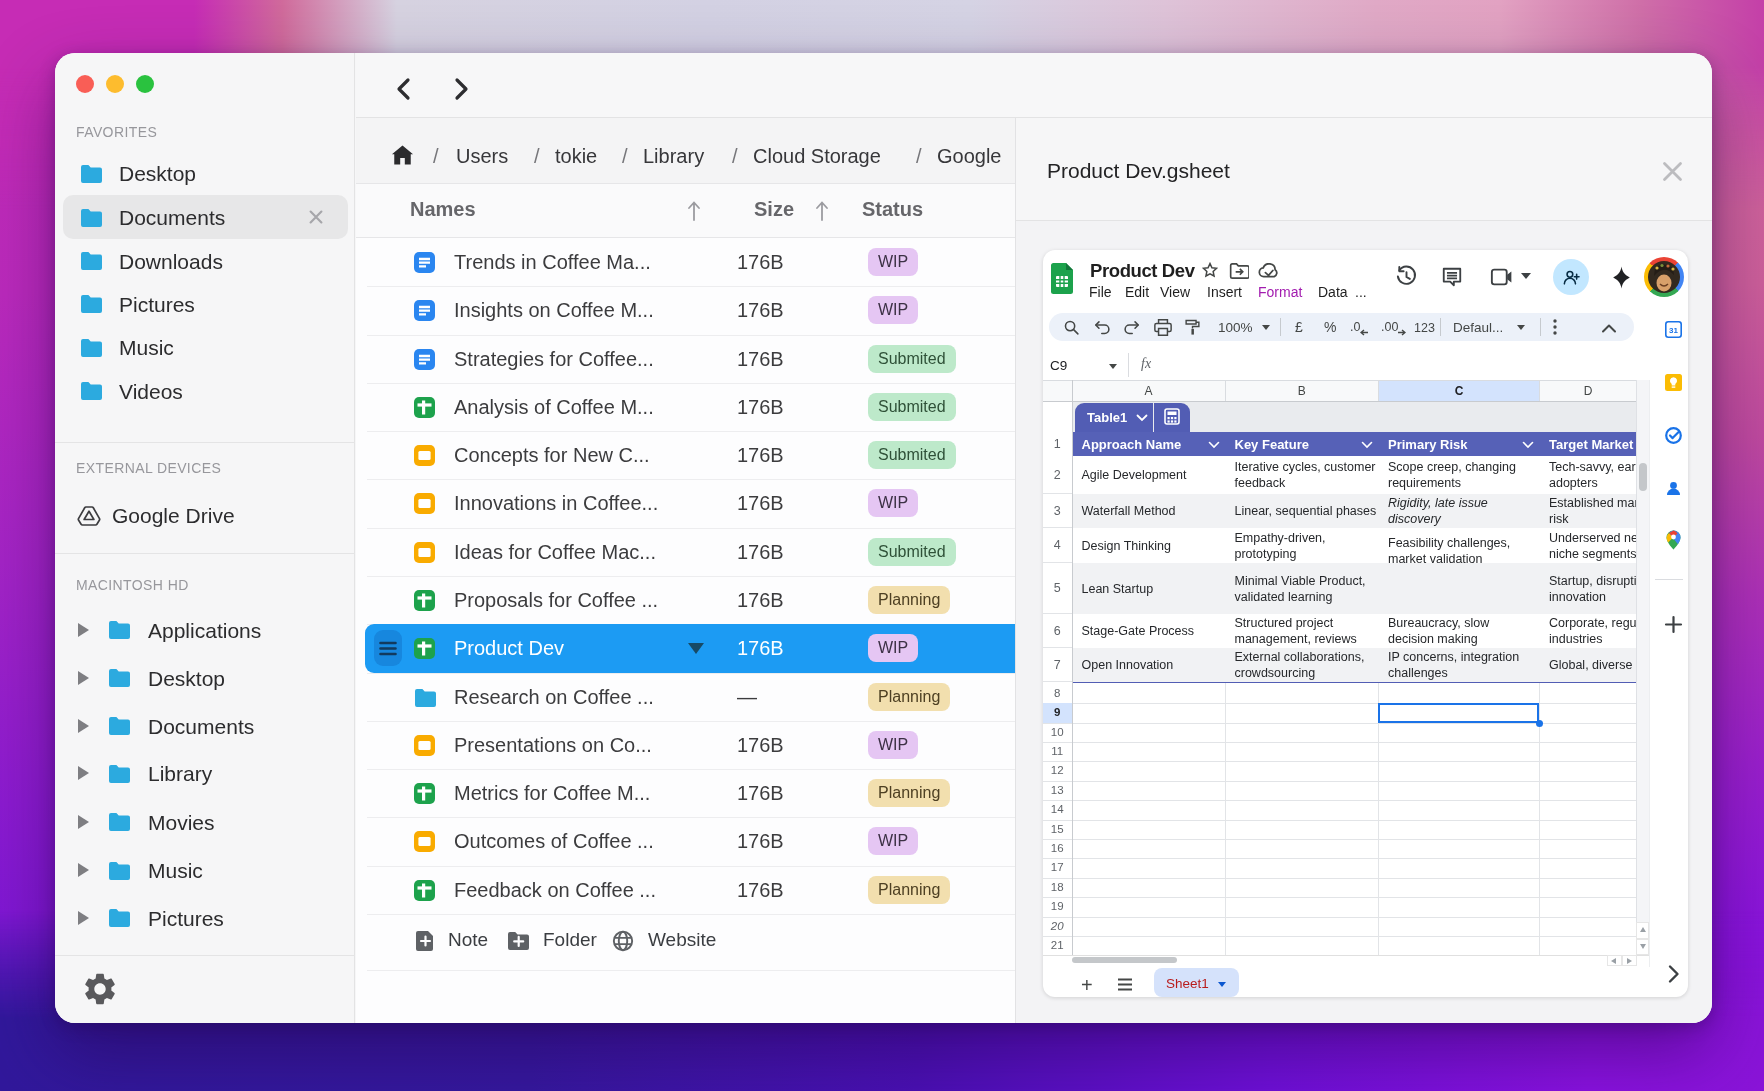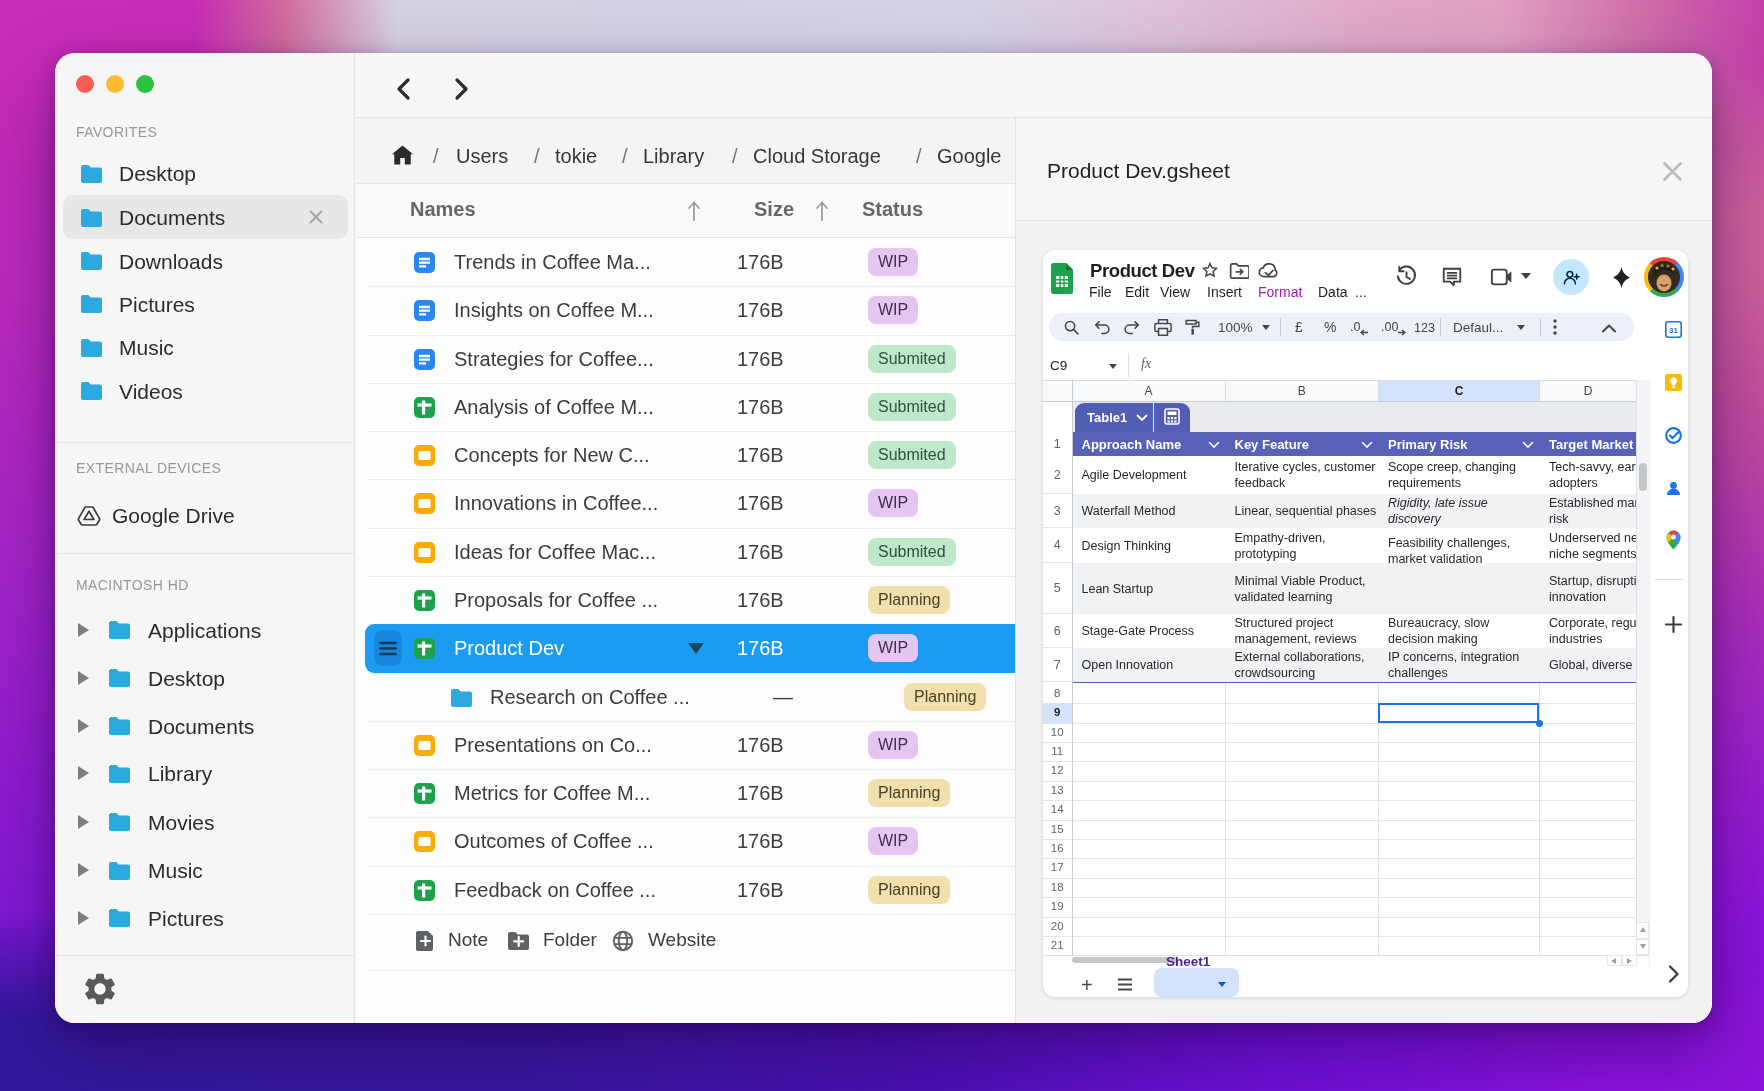--- a/index.html
+++ b/index.html
@@ -258,21 +258,21 @@
 <svg class="ricon" style="left:49px;top:14px;" width="21" height="21" viewBox="0 0 21 21">
         <rect width="21" height="21" rx="5" fill="#1da24c"></rect>
         <rect x="8" y="3.5" width="3.2" height="14" fill="#fff"></rect>
         <rect x="3.5" y="6.4" width="14" height="3.2" fill="#fff"></rect>
       </svg>
 <div class="rname" style="left:89px;color:#ffffff;">Product Dev</div>
 <div class="abs" style="left:323px;top:19px;width:0;height:0;border-top:11px solid #174a66;border-left:8px solid transparent;border-right:8px solid transparent;"></div>
 <div class="rsize" style="left:372px;color:#ffffff;">176B</div>
 <div class="chip c-wip" style="left:503px;">WIP</div>
 </div>
-<div class="row" style="top:619.6px;height:48.3px;margin-left:36px;">
+<div class="row" style="top:619.6px;height:48.3px;">
       <svg class="ricon" style="left:58px;top:15px;" width="23" height="19" viewBox="0 0 23 19">
         <path fill="#2caadf" d="M1 3 a2 2 0 0 1 2 -2 h5.4 l2.3 2.6 h9.3 a2 2 0 0 1 2 2 v11.4 a2 2 0 0 1 -2 2 h-17 a2 2 0 0 1 -2 -2 z"></path>
       </svg>
       <div class="rname">Research on Coffee ...</div>
       <div class="rsize">—</div>
       <div class="chip c-plan">Planning</div>
     </div>
 <div class="row" style="top:667.9px;height:48.3px;">
       <svg class="ricon" style="left:58px;top:14px;" width="21" height="21" viewBox="0 0 21 21">
         <rect width="21" height="21" rx="5" fill="#f9ab00"></rect>
@@ -612,42 +612,42 @@
 <div class="abs" style="left:0;top:472.6px;width:28.5px;height:19.4px;font-size:11.5px;color:#5f6368;text-align:center;line-height:19.4px;">10</div>
 <div class="abs" style="left:0;top:492px;width:28.5px;height:19.4px;font-size:11.5px;color:#5f6368;text-align:center;line-height:19.4px;">11</div>
 <div class="abs" style="left:0;top:511.4px;width:28.5px;height:19.4px;font-size:11.5px;color:#5f6368;text-align:center;line-height:19.4px;">12</div>
 <div class="abs" style="left:0;top:530.8px;width:28.5px;height:19.4px;font-size:11.5px;color:#5f6368;text-align:center;line-height:19.4px;">13</div>
 <div class="abs" style="left:0;top:550.2px;width:28.5px;height:19.4px;font-size:11.5px;color:#5f6368;text-align:center;line-height:19.4px;">14</div>
 <div class="abs" style="left:0;top:569.6px;width:28.5px;height:19.4px;font-size:11.5px;color:#5f6368;text-align:center;line-height:19.4px;">15</div>
 <div class="abs" style="left:0;top:589px;width:28.5px;height:19.4px;font-size:11.5px;color:#5f6368;text-align:center;line-height:19.4px;">16</div>
 <div class="abs" style="left:0;top:608.4px;width:28.5px;height:19.4px;font-size:11.5px;color:#5f6368;text-align:center;line-height:19.4px;">17</div>
 <div class="abs" style="left:0;top:627.8px;width:28.5px;height:19.4px;font-size:11.5px;color:#5f6368;text-align:center;line-height:19.4px;">18</div>
 <div class="abs" style="left:0;top:647.2px;width:28.5px;height:19.4px;font-size:11.5px;color:#5f6368;text-align:center;line-height:19.4px;">19</div>
-<div class="abs" style="left:0;top:666.6px;width:28.5px;height:19.4px;font-size:11.5px;color:#5f6368;text-align:center;line-height:19.4px;">20</div>
+<div class="abs" style="left:0;top:666.6px;width:28.5px;height:19.4px;font-size:11.5px;color:#5f6368;text-align:center;line-height:19.4px;font-style:italic;">20</div>
 <div class="abs" style="left:0;top:686px;width:28.5px;height:19.4px;font-size:11.5px;color:#5f6368;text-align:center;line-height:19.4px;">21</div>
 <div class="abs" style="left:335px;top:453.3px;width:161px;height:19.3px;border:2px solid #1a73e8;"></div>
 <div class="abs" style="left:492.5px;top:469.6px;width:7px;height:7px;border-radius:50%;background:#1a73e8;"></div>
 <div class="abs" style="left:593px;top:129.5px;width:13px;height:576px;background:#f4f5f7;border-left:1px solid #dfe1e5;"></div>
 <div class="abs" style="left:595.5px;top:213px;width:8px;height:28px;border-radius:4px;background:#c4c7ca;"></div>
 <div class="abs" style="left:593px;top:672px;width:13px;height:16.5px;border:1px solid #e6e6e6;background:#fff;"></div>
 <div class="abs" style="left:597px;top:677px;width:0;height:0;border-bottom:5px solid #9aa0a6;border-left:3.5px solid transparent;border-right:3.5px solid transparent;"></div>
 <div class="abs" style="left:593px;top:688.5px;width:13px;height:16.9px;border:1px solid #e6e6e6;background:#fff;"></div>
 <div class="abs" style="left:597px;top:694px;width:0;height:0;border-top:5px solid #9aa0a6;border-left:3.5px solid transparent;border-right:3.5px solid transparent;"></div>
 <div class="abs" style="left:0;top:705.4px;width:606px;height:11px;background:#fff;border-top:1px solid #e0e0e0;"></div>
 <div class="abs" style="left:29px;top:707.4px;width:105px;height:6px;border-radius:3px;background:#c4c7ca;"></div>
 <div class="abs" style="left:563.6px;top:705.4px;width:15px;height:11px;border:1px solid #e6e6e6;background:#fff;"></div>
 <div class="abs" style="left:568px;top:708px;width:0;height:0;border-right:5px solid #9aa0a6;border-top:3px solid transparent;border-bottom:3px solid transparent;"></div>
 <div class="abs" style="left:578.9px;top:705.4px;width:15px;height:11px;border:1px solid #e6e6e6;background:#fff;"></div>
 <div class="abs" style="left:584px;top:708px;width:0;height:0;border-left:5px solid #9aa0a6;border-top:3px solid transparent;border-bottom:3px solid transparent;"></div>
 <div class="abs" style="left:38px;top:724px;font-size:20px;color:#444746;">+</div>
 <svg class="abs" style="left:74px;top:728px;" width="16" height="13" viewBox="0 0 16 13">
         <path d="M1 1.5 h14 M1 6.5 h14 M1 11.5 h14" stroke="#444746" stroke-width="1.8"></path>
       </svg>
 <div class="abs" style="left:111px;top:718px;width:85px;height:29px;background:#d5e2fb;border-radius:8px;"></div>
-<div class="abs" style="left:123px;top:704px;font-size:13.5px;font-weight:bold;color:#4c1d95;">Sheet1</div>
+<div class="abs" style="left:123px;top:726px;font-size:13.5px;font-weight:normal;color:#b91c1c;">Sheet1</div>
 <div class="abs" style="left:175px;top:732px;width:0;height:0;border-top:5px solid #0b57d0;border-left:4px solid transparent;border-right:4px solid transparent;"></div>
 <div class="abs" style="left:606px;top:129.5px;width:39px;height:587px;background:#fff;border-left:1px solid #eceef0;"></div>
 <svg class="abs" style="left:622px;top:71px;" width="17" height="17" viewBox="0 0 17 17">
         <rect x="0.8" y="0.8" width="15.4" height="15.4" rx="2.5" fill="#fff" stroke="#1a73e8" stroke-width="1.6"></rect>
         <text x="8.5" y="12" font-size="8" font-weight="bold" fill="#1a73e8" text-anchor="middle" font-family="Liberation Sans">31</text>
       </svg>
 <svg class="abs" style="left:622px;top:123.5px;" width="17" height="17" viewBox="0 0 17 17">
         <rect width="17" height="17" rx="2.5" fill="#fbbc04"></rect>
         <path d="M8.5 3.2 a3.6 3.6 0 0 1 1.8 6.7 v1.6 h-3.6 v-1.6 a3.6 3.6 0 0 1 1.8 -6.7 z" fill="#fff"></path>
         <rect x="6.7" y="12.4" width="3.6" height="1.4" fill="#fff"></rect>

